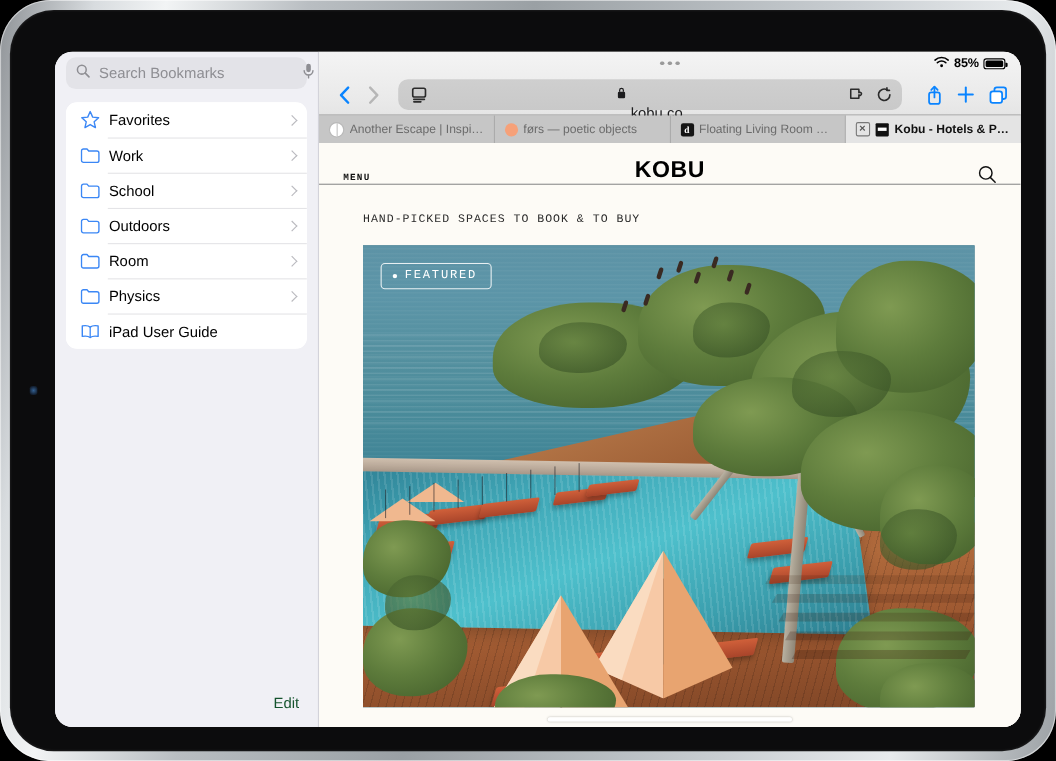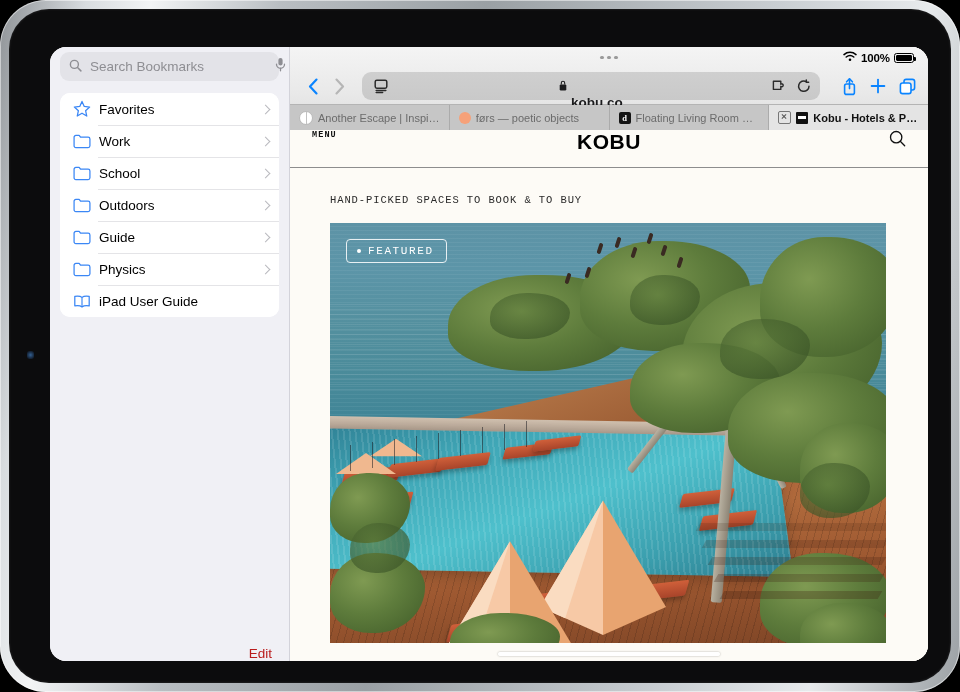--- a/index.html
+++ b/index.html
@@ -93,21 +93,21 @@
   .bm-icon{width:21px;flex:0 0 21px;display:flex;align-items:center;justify-content:center;}
   .bm-label{
     font-size:13.5px;color:#000;margin-left:7px;white-space:nowrap;
   }
   .bm-chev{
     margin-left:auto;width:6px;height:6px;
     border-right:1.6px solid #b9b9be;border-top:1.6px solid #b9b9be;
     transform:rotate(45deg);
   }
   #edit-btn{
-    position:absolute;right:17px;bottom:0;color:#b91c1c;font-size:13.5px;cursor:pointer;
+    position:absolute;right:17px;bottom:14px;color:#14532d;font-size:13.5px;cursor:pointer;
   }
 
   
   #browser{
     flex:1;height:100%;position:relative;display:flex;flex-direction:column;
     background:#fdfbf6;min-width:0;
   }
   #browser-chrome{
     background:linear-gradient(180deg,#f4f4f4 0%,#e9e9e9 55%,#dcdcdc 100%);
     position:relative;
@@ -141,21 +141,21 @@
   #url-bar{
     flex:1;height:28px;margin:0 8px;border-radius:9px;
     background:linear-gradient(180deg,#cfcfcf 0%,#c9c9c9 100%);
     display:flex;align-items:center;padding:0 6px;position:relative;min-width:0;
   }
   #reader-btn{width:26px;height:22px;display:flex;align-items:center;justify-content:center;cursor:pointer;}
   #url-center{
     position:absolute;left:0;right:0;display:flex;align-items:center;
     justify-content:center;gap:4px;pointer-events:none;
   }
-  #url-text{font-size:13.5px;color:#1c1c1e;font-weight:700;margin-top:32px;}
+  #url-text{font-size:13.5px;color:#1c1c1e;font-weight:400;margin-top:32px;}
   #url-right{margin-left:auto;display:flex;align-items:center;gap:9px;padding-right:3px;}
   .tb-icon{cursor:pointer;display:flex;align-items:center;justify-content:center;}
   #toolbar-right{display:flex;align-items:center;gap:13px;padding-left:10px;}
 
   
   #tab-strip{
     height:25px;display:flex;background:#c2c2c2;border-top:1px solid #b4b4b4;
   }
   .tab{
     flex:1 1 0;min-width:0;display:flex;align-items:center;gap:5px;
@@ -187,21 +187,21 @@
     border-radius:2px;
   }
   .fav.kobu{background:#111;position:relative;border-radius:1px;}
   .fav.kobu:after{
     content:"";position:absolute;left:2px;right:2px;top:4.5px;height:3px;background:#fff;
   }
 
   
   #page{flex:1;background:#fdfbf6;position:relative;overflow:hidden;}
   #site-header{
-    height:37px;display:flex;align-items:flex-start;padding:0 22px;
+    height:37px;display:flex;align-items:flex-end;padding:0 22px;
     border-bottom:1.5px solid #8d8d8d;position:relative;background:#fdfbf6;
   }
   #menu-link{
     font-family:"Liberation Mono",monospace;font-size:8.5px;font-weight:700;
     letter-spacing:1.1px;color:#111;cursor:pointer;
   }
   #kobu-logo{
     position:absolute;left:0;right:0;text-align:center;
     font-family:"Liberation Sans",sans-serif;font-weight:700;font-size:21px;
     letter-spacing:.5px;color:#000;pointer-events:none;
@@ -357,21 +357,21 @@
               </span>
               <span class="bm-label">Outdoors</span>
               <span class="bm-chev"></span>
             </div>
             <div class="bm-row">
               <span class="bm-icon">
                 <svg width="18" height="16" viewBox="0 0 20 17">
                   <path d="M1.2 4.3a2 2 0 0 1 2-2h3.6l1.7 2h8.3a2 2 0 0 1 2 2v7.6a2 2 0 0 1-2 2H3.2a2 2 0 0 1-2-2z" fill="none" stroke="#3b87f5" stroke-width="1.4" stroke-linejoin="round"></path>
                 </svg>
               </span>
-              <span class="bm-label">Guide</span>
+              <span class="bm-label">Room</span>
               <span class="bm-chev"></span>
             </div>
             <div class="bm-row">
               <span class="bm-icon">
                 <svg width="18" height="16" viewBox="0 0 20 17">
                   <path d="M1.2 4.3a2 2 0 0 1 2-2h3.6l1.7 2h8.3a2 2 0 0 1 2 2v7.6a2 2 0 0 1-2 2H3.2a2 2 0 0 1-2-2z" fill="none" stroke="#3b87f5" stroke-width="1.4" stroke-linejoin="round"></path>
                 </svg>
               </span>
               <span class="bm-label">Physics</span>
               <span class="bm-chev"></span>
@@ -400,21 +400,21 @@
               <i></i>
               <i></i>
             </div>
             <span>
               <svg width="14" height="11" viewBox="0 0 14 11">
                 <path d="M1 3.6a9 9 0 0 1 12 0" fill="none" stroke="#000" stroke-width="1.5" stroke-linecap="round"></path>
                 <path d="M3.2 6a6 6 0 0 1 7.6 0" fill="none" stroke="#000" stroke-width="1.5" stroke-linecap="round"></path>
                 <circle cx="7" cy="8.8" r="1.3" fill="#000"></circle>
               </svg>
             </span>
-            <span id="battery-pct">100%</span>
+            <span id="battery-pct">85%</span>
             <span id="battery-shell">
               <span id="battery-fill"></span>
             </span>
           </div>
 
           <div id="toolbar">
             <div class="nav-arrow">
               <svg width="11" height="17" viewBox="0 0 11 17">
                 <polyline points="8.5,1.6 2,8.5 8.5,15.4" fill="none" stroke="#0a84ff" stroke-width="2.2" stroke-linecap="round" stroke-linejoin="round"></polyline>
               </svg>

